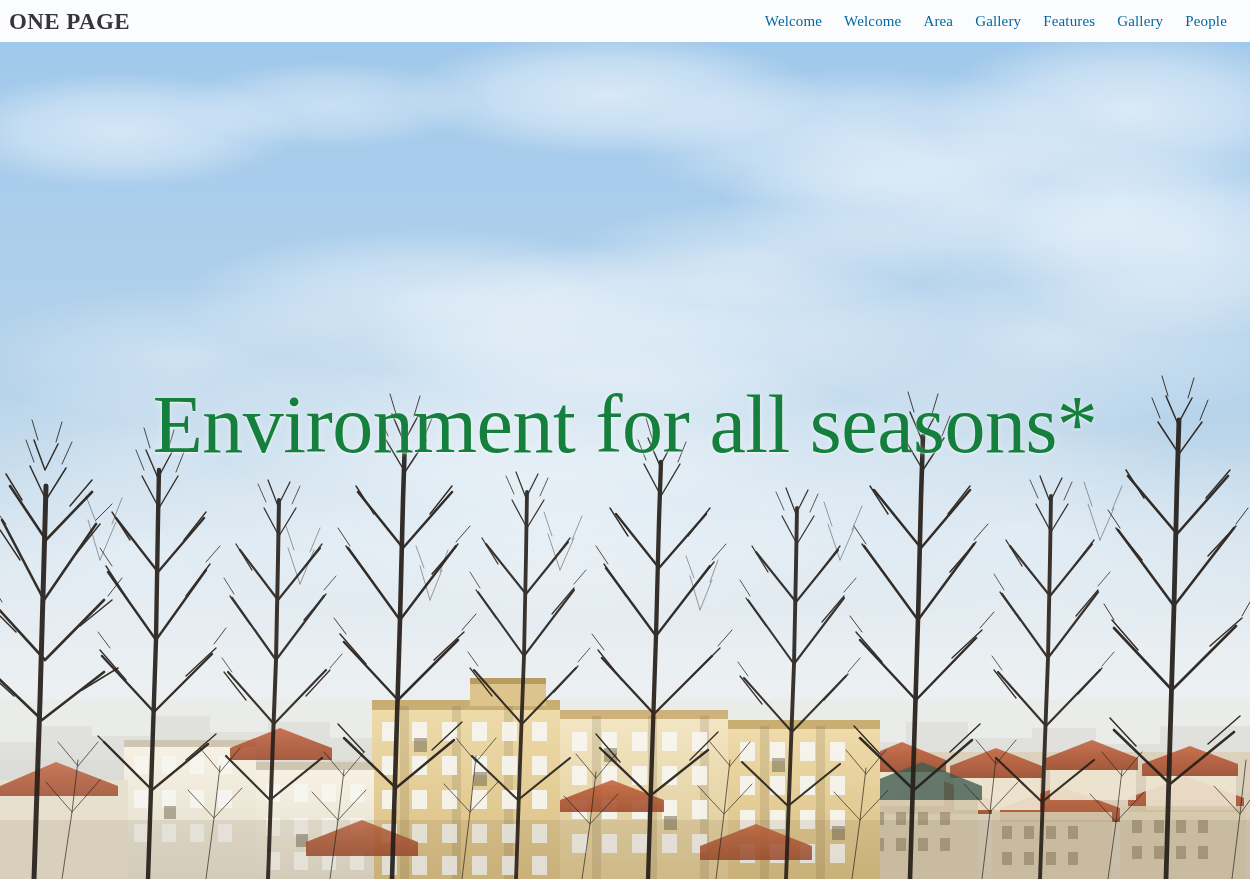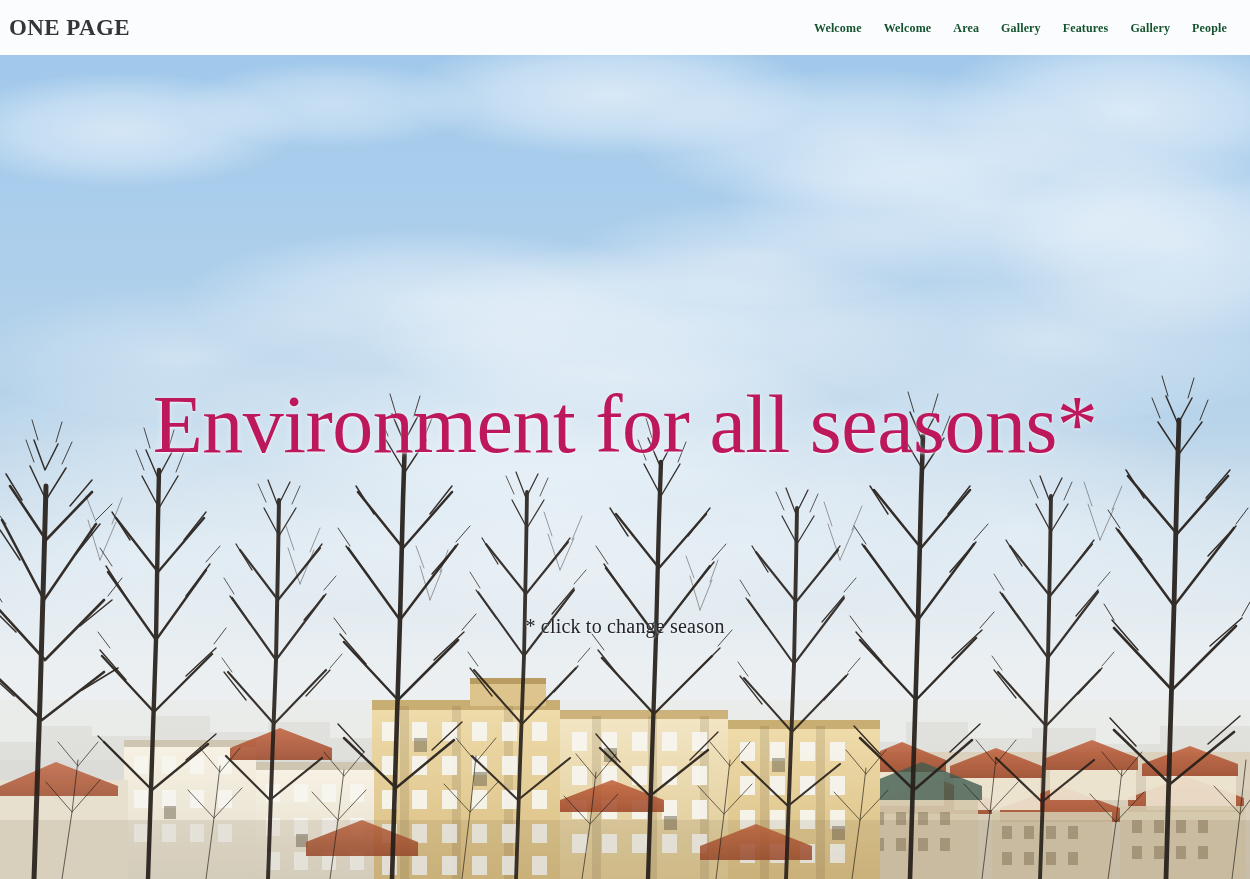--- a/index.html
+++ b/index.html
@@ -36,21 +36,21 @@
     width: 1250px;
     height: 879px;
     display: block;
   }
 
   
   #header {
     position: absolute;
     left: 0; top: 0;
     width: 1250px;
-    height: 55px;
+    height: 42px;
     background: #fbfcfd;
     z-index: 40;
     display: flex;
     align-items: center;
     justify-content: space-between;
   }
 
   #brand {
     font-family: "Liberation Serif", "DejaVu Serif", serif;
     font-size: 23px;
@@ -63,28 +63,27 @@
   }
 
   #nav {
     display: flex;
     align-items: center;
     padding-right: 12px;
   }
 
   .nav-item {
     font-family: "Liberation Serif", "DejaVu Serif", serif;
-    font-size: 12px;
-    color: #14532d;
+    font-size: 15px;
+    color: #0369a1;
     text-decoration: none;
     padding: 0 11px;
     white-space: nowrap;
     line-height: 1;
     letter-spacing: 0.15px;
-    font-weight: bold;
   }
 
   
   #hero-text {
     position: absolute;
     left: 0;
     top: 0;
     width: 1250px;
     height: 879px;
     z-index: 30;
@@ -94,21 +93,21 @@
   #headline {
     position: absolute;
     left: 0;
     top: 384px;
     width: 1250px;
     text-align: center;
     font-family: "Liberation Serif", "DejaVu Serif", serif;
     font-size: 82px;
     font-weight: 400;
     line-height: 1.0;
-    color: #be185d;
+    color: #15803d;
     letter-spacing: -0.5px;
     text-shadow: 0 1px 2px rgba(255,255,255,0.65),
                  0 0 8px rgba(255,255,255,0.35);
     white-space: nowrap;
     pointer-events: auto;
     cursor: pointer;
   }
 
   #subtitle {
     position: absolute;
@@ -574,21 +573,20 @@
           </g>
         </g>
 
         <rect x="0" y="0" width="1250" height="879" fill="none"></rect>
       </g>
     </svg>
   </div>
 
   <div id="hero-text">
     <div id="headline">Environment for all seasons*</div>
-    <div id="subtitle">* click to change season</div>
   </div>
 
   <div id="header">
     <div id="brand">ONE PAGE</div>
 
     <nav id="nav">
       <a class="nav-item" href="#">Welcome</a>
       <a class="nav-item" href="#">Welcome</a>
       <a class="nav-item" href="#">Area</a>
       <a class="nav-item" href="#">Gallery</a>

